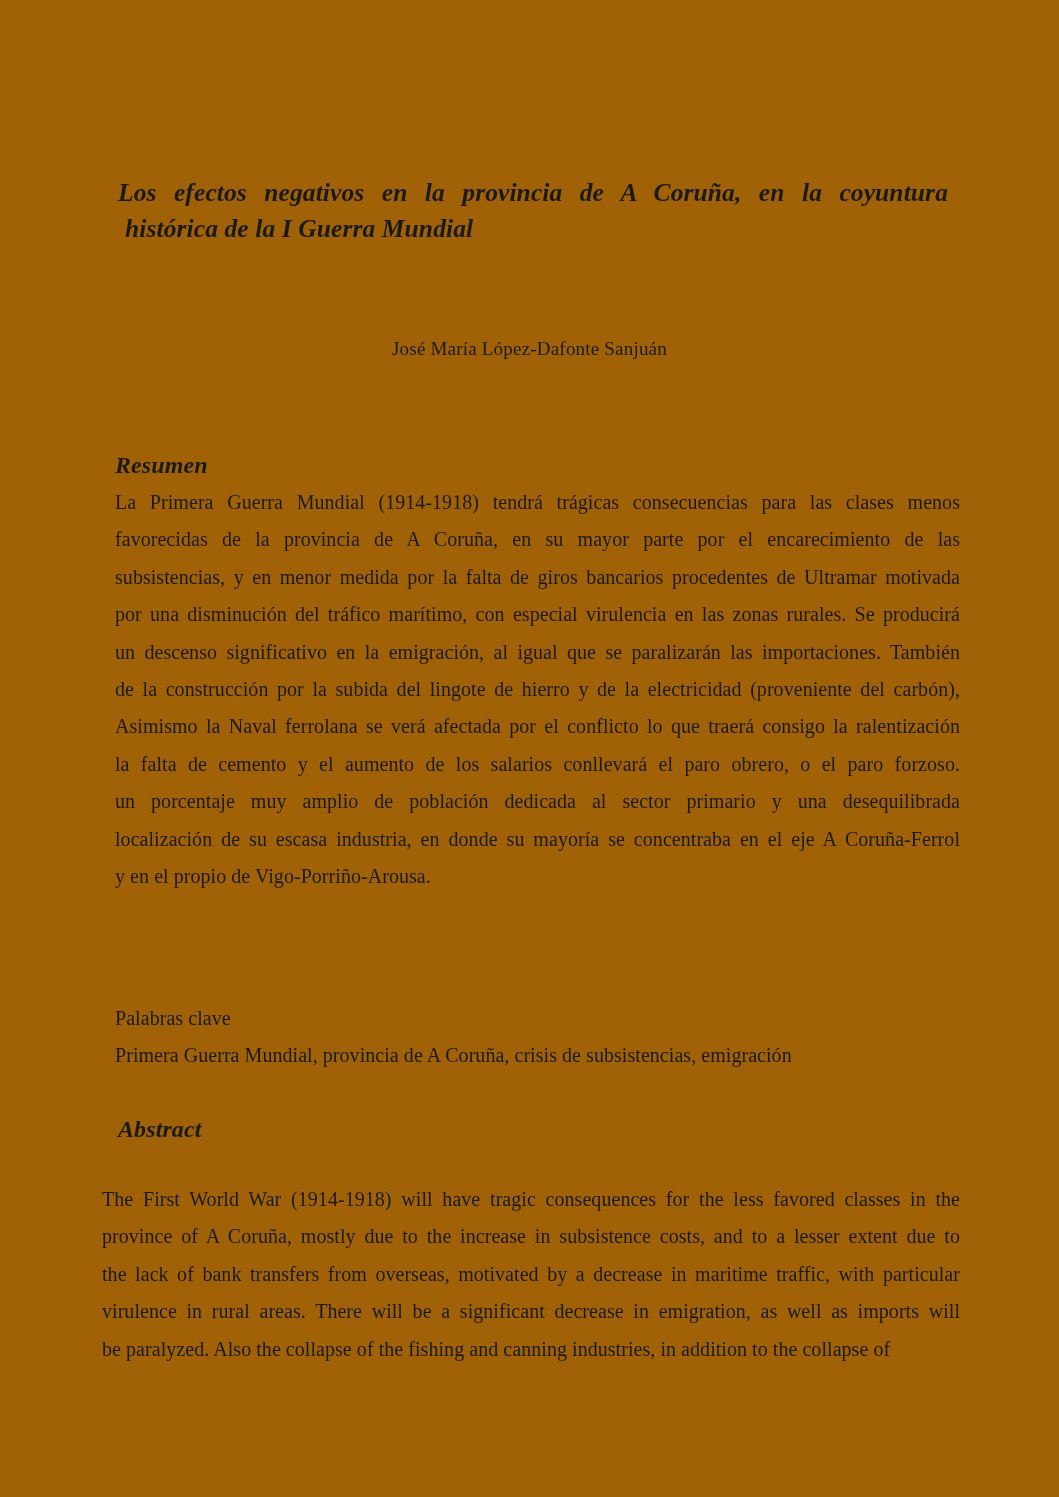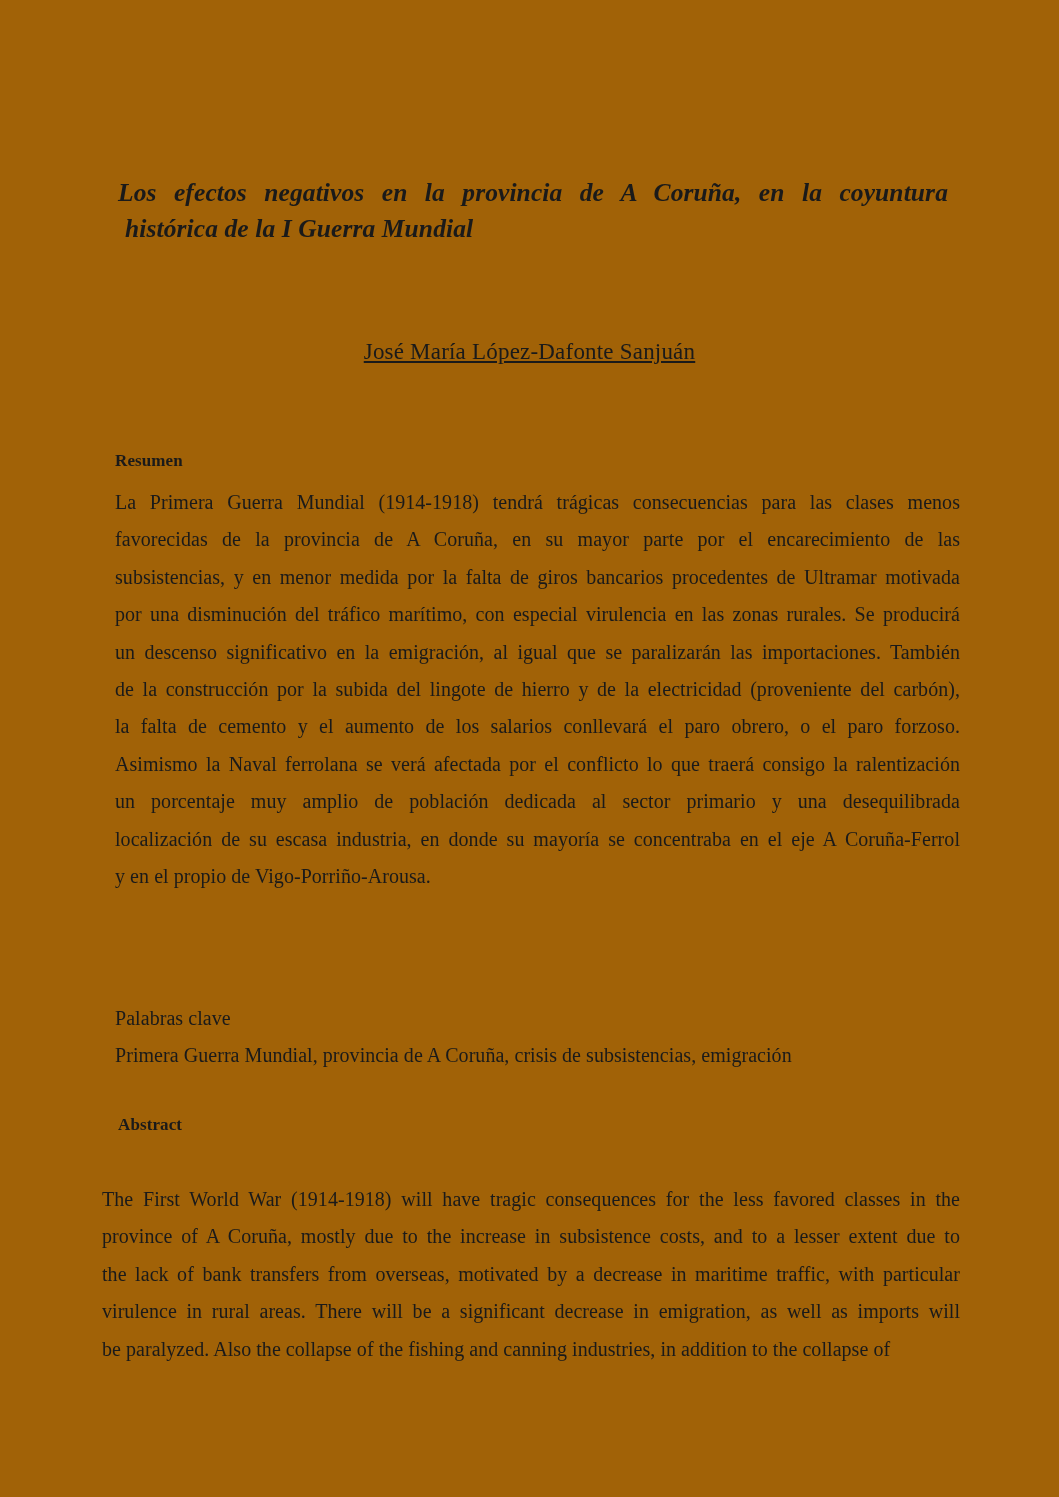--- a/index.html
+++ b/index.html
@@ -48,33 +48,33 @@
     margin-left: 15px;
   }
 
   
   .author {
     position: absolute;
     left: 0;
     top: 337px;
     width: 1059px;
     text-align: center;
-    font-size: 23px;
+    font-size: 19px;
     line-height: 1.3;
     letter-spacing: 0.2px;
-    text-decoration: underline;
   }
 
   
   .heading {
     position: absolute;
     font-weight: bold;
-    font-size: 17px;
+    font-size: 24px;
     line-height: 1.3;
     letter-spacing: 0.1px;
+    font-style: italic;
   }
   .heading-resumen {
     left: 115px;
     top: 450px;
   }
   .heading-abstract {
     left: 118px;
     top: 1114px;
   }
 
@@ -141,22 +141,22 @@
 
   <div class="heading heading-resumen">Resumen</div>
 
   <div class="body-block block-resumen">
     <span class="ln">La Primera Guerra Mundial (1914-1918) tendrá trágicas consecuencias para las clases menos</span>
     <span class="ln">favorecidas de la provincia de A Coruña, en su mayor parte por el encarecimiento de las</span>
     <span class="ln">subsistencias, y en menor medida por la falta de giros bancarios procedentes de Ultramar motivada</span>
     <span class="ln">por una disminución del tráfico marítimo, con especial virulencia en las zonas rurales. Se producirá</span>
     <span class="ln">un descenso significativo en la emigración, al igual que se paralizarán las importaciones. También</span>
     <span class="ln">de la construcción por la subida del lingote de hierro y de la electricidad (proveniente del carbón),</span>
+    <span class="ln">Asimismo la Naval ferrolana se verá afectada por el conflicto lo que traerá consigo la ralentización</span>
     <span class="ln">la falta de cemento y el aumento de los salarios conllevará el paro obrero, o el paro forzoso.</span>
-    <span class="ln">Asimismo la Naval ferrolana se verá afectada por el conflicto lo que traerá consigo la ralentización</span>
     <span class="ln">un porcentaje muy amplio de población dedicada al sector primario y una desequilibrada</span>
     <span class="ln">localización de su escasa industria, en donde su mayoría se concentraba en el eje A Coruña-Ferrol</span>
     <span class="ln last">y en el propio de Vigo-Porriño-Arousa.</span>
   </div>
 
   <div class="block-keywords-label">Palabras clave</div>
   <div class="block-keywords-text">Primera Guerra Mundial, provincia de A Coruña, crisis de subsistencias, emigración</div>
 
   <div class="heading heading-abstract">Abstract</div>
 

